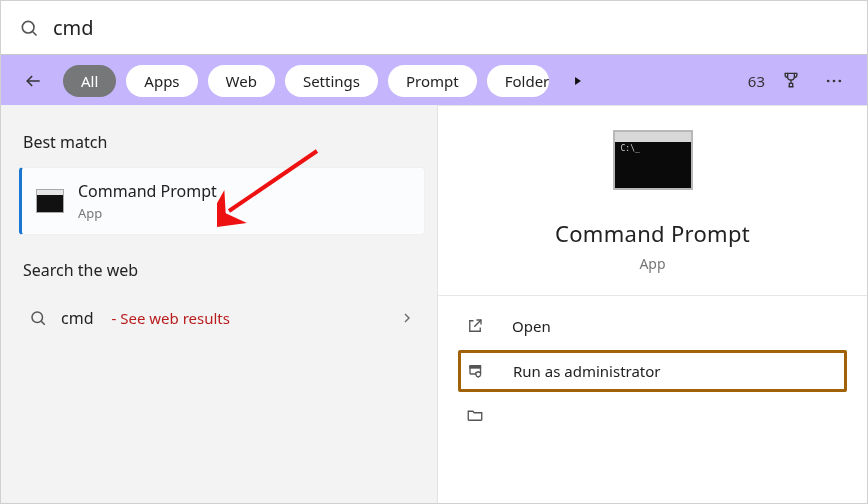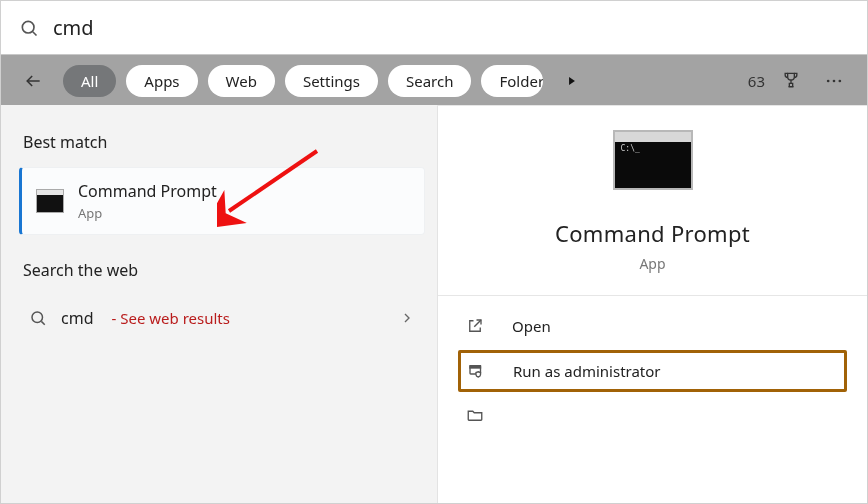--- a/index.html
+++ b/index.html
@@ -38,21 +38,21 @@
     background: transparent;
   }
   .search-input::after { content:""; }
 
   
   .filter-row {
     display: flex;
     align-items: center;
     padding: 10px 18px 8px 18px;
     gap: 10px;
-    background: #a3a3a3;
+    background: #c4b5fd;
   }
   .back-btn {
     width: 28px; height: 28px;
     display:flex; align-items:center; justify-content:center;
     color: #333;
     border-radius: 4px;
     margin-right: 6px;
   }
   .pill {
     background: #fff;
@@ -217,21 +217,21 @@
   <div class="back-btn">
     <svg viewBox="0 0 24 24" width="20" height="20" fill="none" stroke="currentColor" stroke-width="1.8">
       <line x1="20" y1="12" x2="5" y2="12"></line>
         <polyline points="11 6 5 12 11 18"></polyline>
     </svg>
   </div>
   <div class="pill active">All</div>
   <div class="pill">Apps</div>
   <div class="pill">Web</div>
   <div class="pill">Settings</div>
-  <div class="pill">Search</div>
+  <div class="pill">Prompt</div>
   <div class="pill trunc">Folders</div>
   <div class="arrow-btn">
     <svg viewBox="0 0 24 24" width="14" height="14" fill="currentColor">
         <polygon points="7,5 17,12 7,19"></polygon>
       </svg>
   </div>
   <div class="filter-spacer"></div>
   <div class="right-meta">
     <span>63</span>
     <span class="badge-icon">

